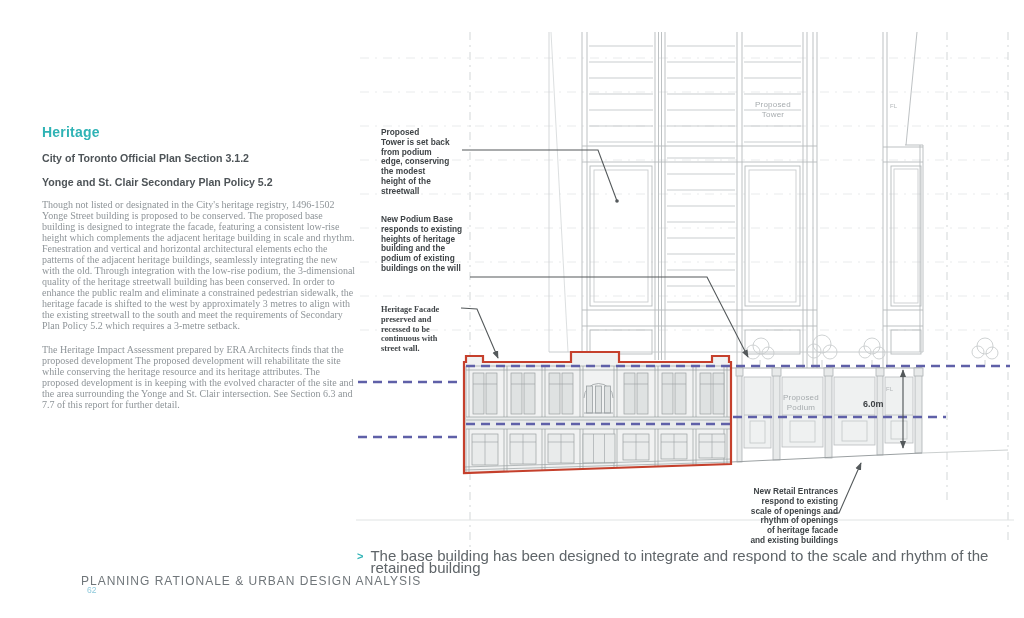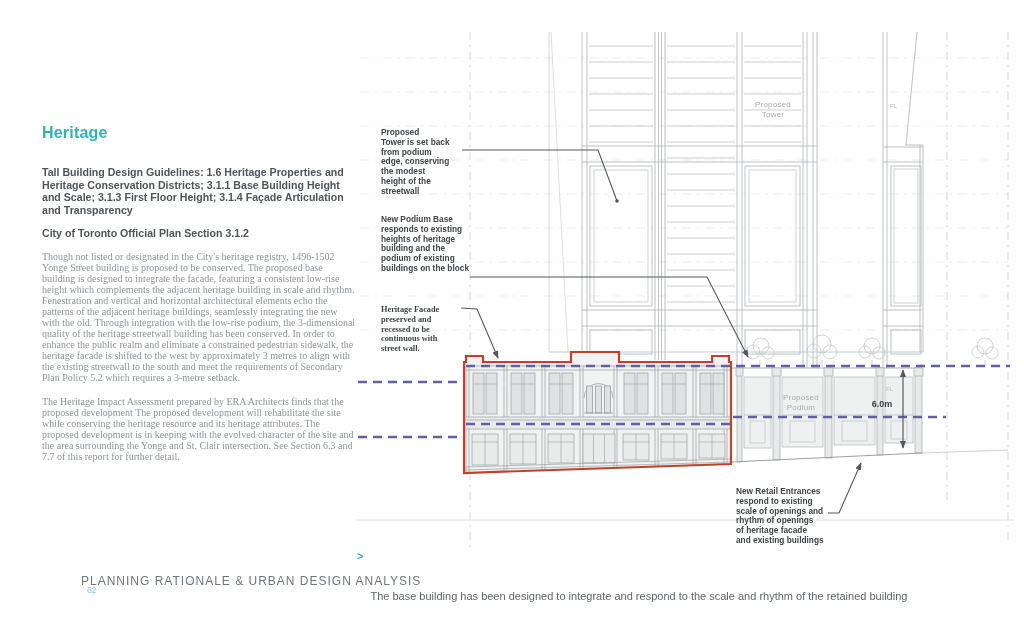--- a/index.html
+++ b/index.html
@@ -1,46 +1,46 @@
 <!DOCTYPE html>
 <html><head>
 <meta charset="utf-8">
 <style>
   html,body{margin:0;padding:0;background:#e9e9e9;}
   .page{position:relative;width:1024px;height:618px;background:#ffffff;overflow:hidden;
         font-family:"Liberation Sans",sans-serif;}
   
   .left-col{position:absolute;left:42px;top:124px;width:314px;}
-  .left-col h1{margin:0 0 24px 0;font-size:16px;font-weight:800;color:#2fb3b5;letter-spacing:.2px;}
+  .left-col h1{margin:0 0 12px 0;font-size:14px;font-weight:800;color:#2fb3b5;letter-spacing:.2px;}
   .p-strong{margin:0 0 11px 0;font-size:10.6px;font-weight:700;color:#4e5458;line-height:12.6px;}
   .p-body{margin:0 0 13px 0;font-size:10px;font-weight:400;color:#8e9498;line-height:11px;font-family:Liberation Serif, serif;}
   
   .drawing{position:absolute;left:355px;top:28px;width:660px;height:520px;}
   .drawing svg{position:absolute;left:0;top:0;}
   .ann{position:absolute;font-size:8.3px;line-height:9.8px;font-weight:600;color:#3f4447;white-space:pre-line;}
   .lbl{position:absolute;font-size:8px;line-height:9.5px;color:#a7acaf;text-align:center;white-space:pre-line;letter-spacing:.2px;}
   .fl{position:absolute;font-size:6px;color:#b2b7b9;}
-  .dim{position:absolute;font-size:9px;font-weight:700;color:#3d4144;text-align:center;}
+  .dim{position:absolute;font-size:9px;font-weight:700;color:#3d4144;text-align:left;}
   
   .caption{position:absolute;left:357px;top:550px;display:flex;align-items:flex-start;}
   .caption .chev{color:#2fb3b5;font-weight:800;font-size:11px;margin-right:7px;line-height:12px;}
-  .caption .txt{font-size:11px;color:#5f6569;line-height:12px;margin-top:40px;}
+  .caption .txt{font-size:15px;color:#5f6569;line-height:12px;}
   
   .footer-num{position:absolute;left:42px;top:585px;font-size:8.5px;color:#8ec9db;margin-left:45px;}
   .footer-title{position:absolute;left:81px;top:574px;font-size:12px;color:#70767a;letter-spacing:1px;}
 </style>
 </head>
 <body>
 
 <div class="page">
 
   <div class="left-col">
     <h1>Heritage</h1>
-    <p class="p-strong">Tall Building Design Guidelines: 1.6 Heritage Properties and Heritage Conservation Districts; 3.1.1 Base Building Height and Scale; 3.1.3 First Floor Height; 3.1.4 Façade Articulation and Transparency</p>
     <p class="p-strong">City of Toronto Official Plan Section 3.1.2</p>
+    <p class="p-strong">Yonge and St. Clair Secondary Plan Policy 5.2</p>
     <p class="p-body">Though not listed or designated in the City's heritage registry, 1496-1502 Yonge Street building is proposed to be conserved. The proposed base building is designed to integrate the facade, featuring a consistent low-rise height which complements the adjacent heritage building in scale and rhythm. Fenestration and vertical and horizontal architectural elements echo the patterns of the adjacent heritage buildings, seamlessly integrating the new with the old. Through integration with the low-rise podium, the 3-dimensional quality of the heritage streetwall building has been conserved. In order to enhance the public realm and eliminate a constrained pedestrian sidewalk, the heritage facade is shifted to the west by approximately 3 metres to align with the existing streetwall to the south and meet the requirements of Secondary Plan Policy 5.2 which requires a 3-metre setback.</p>
     <p class="p-body">The Heritage Impact Assessment prepared by ERA Architects finds that the proposed development The proposed development will rehabilitate the site while conserving the heritage resource and its heritage attributes. The proposed development is in keeping with the evolved character of the site and the area surrounding the Yonge and St. Clair intersection. See Section 6.3 and 7.7 of this report for further detail.</p>
   </div>
 
   <div class="drawing">
     <svg width="660" height="520" viewBox="355 28 660 520">
       <defs>
         <marker id="arw" viewBox="0 0 10 10" refX="8.5" refY="5" markerWidth="7.5" markerHeight="7.5" orient="auto-start-reverse">
           <path d="M0,1.3 L9.5,5 L0,8.7 Z" fill="#54595b"></path>
         </marker>
@@ -205,27 +205,27 @@
 from podium
 edge, conserving
 the modest
 height of the
 streetwall</div>
     <div class="ann" style="left:26px;top:187px;width:98px;">New Podium Base
 responds to existing
 heights of heritage
 building and the
 podium of existing
-buildings on the block</div>
+buildings on the will</div>
     <div class="ann" style="left:26px;top:277px;width:86px;font-family:Liberation Serif, serif;">Heritage Facade
 preserved and
 recessed to be
 continuous with
 street wall.</div>
-    <div class="ann" style="left:381px;top:459px;width:102px;">New Retail Entrances
+    <div class="ann" style="left:381px;top:459px;width:102px;text-align:right;">New Retail Entrances
 respond to existing
 scale of openings and
 rhythm of openings
 of heritage facade
 and existing buildings</div>
 
     <div class="lbl" style="left:385px;top:72px;width:66px;">Proposed
 Tower</div>
     <div class="lbl" style="left:413px;top:365px;width:66px;">Proposed
 Podium</div>

